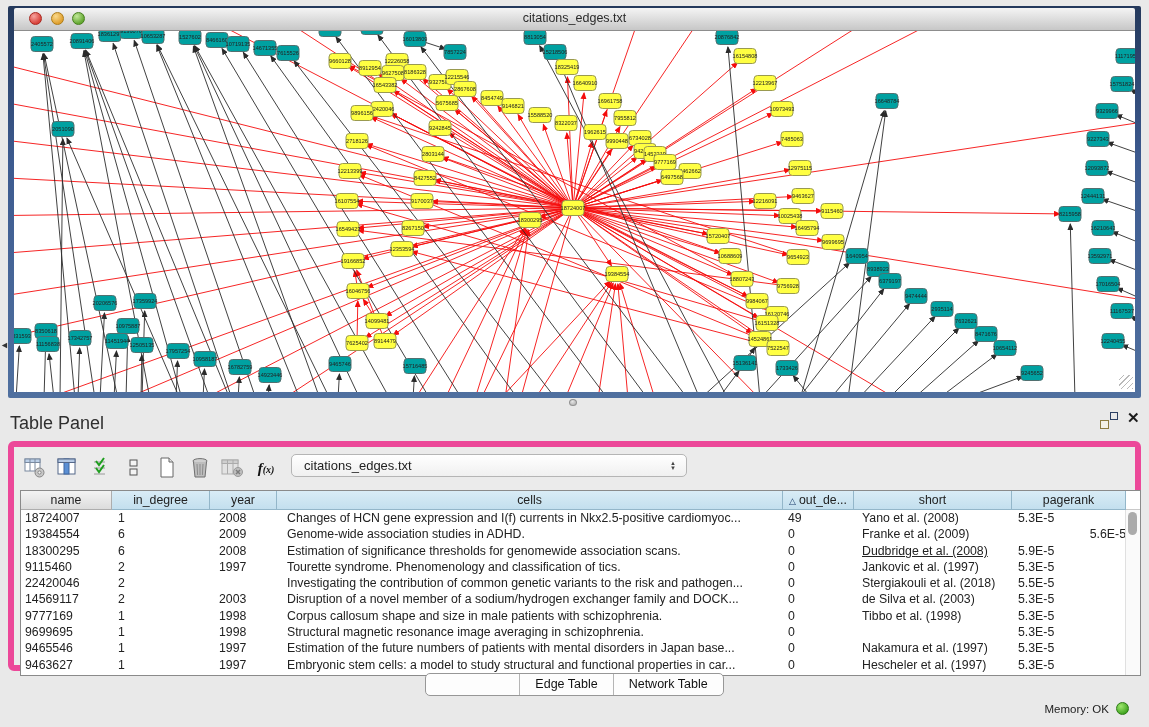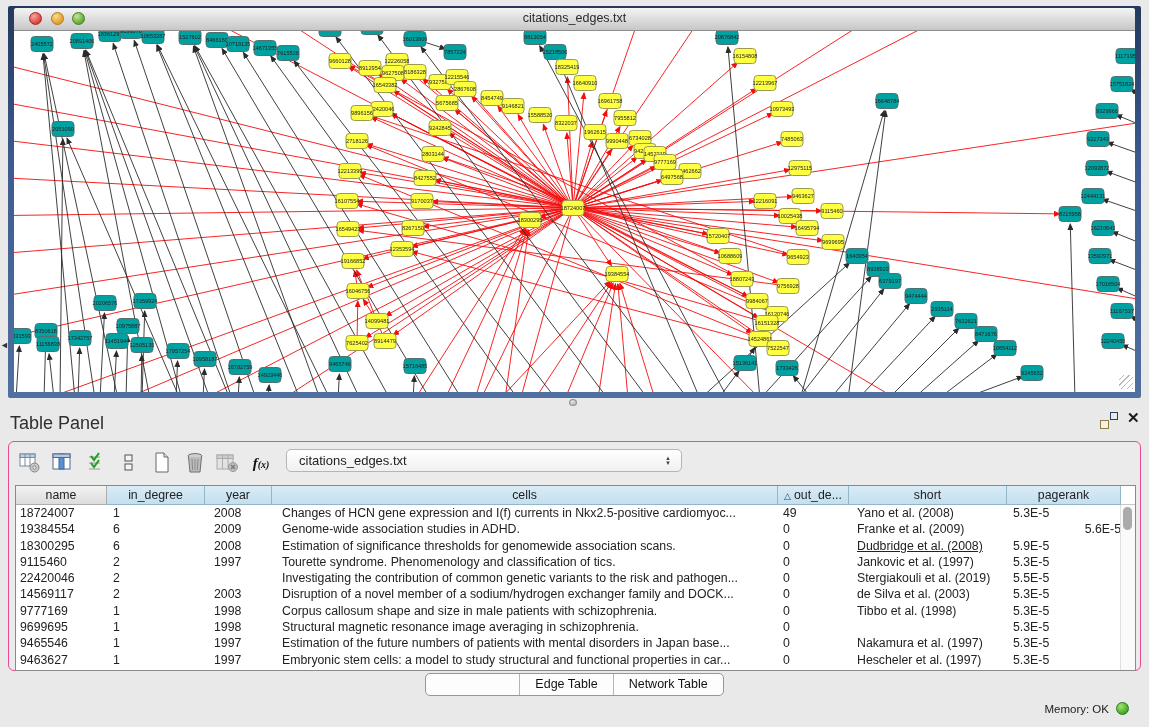--- a/index.html
+++ b/index.html
@@ -24,21 +24,21 @@
     background:radial-gradient(circle at 40% 30%,#e6e6e6,#a9a9a9);border:1px solid #909090;box-sizing:border-box;}
   
   .tp-header{position:absolute;left:0;top:404px;width:1149px;height:33px;}
   .tp-title{position:absolute;left:10px;top:9px;font-size:18px;color:#2f2f2f;}
   .float-btn{position:absolute;left:1100px;top:8px;width:18px;height:17px;cursor:default;}
   .float-back{position:absolute;right:0;top:0;width:8px;height:8px;border:1.5px solid #2c3f63;box-sizing:border-box;}
   .float-front{position:absolute;left:0;bottom:0;width:9px;height:9px;border:1.5px solid #8e7d42;background:#f4f2e8;box-sizing:border-box;}
   .close-btn{position:absolute;left:1127px;top:5px;font-size:15px;font-weight:bold;color:#1a1a1a;}
   
   .tp-body{position:absolute;left:8px;top:441px;width:1133px;height:230px;box-sizing:border-box;
-    background:#ebebeb;border:1px solid #ec4899;border-radius:6px;}
+    background:#ebebeb;border:6px solid #ec4899;border-radius:6px;}
   .toolbar{position:absolute;left:8px;top:5px;height:32px;display:flex;align-items:center;}
   .tb-btn{width:26px;height:26px;margin-right:7px;border:none;background:transparent;padding:1px;
     display:flex;align-items:center;justify-content:center;}
   .fx{font-family:"Liberation Serif",serif;font-style:italic;font-weight:bold;font-size:15px;color:#111;}
   .fx small{font-size:10px;}
   .combo{position:absolute;left:277px;top:7px;width:396px;height:23px;box-sizing:border-box;
     background:linear-gradient(#ffffff,#f0f0f0);border:1px solid #b5b5b5;border-radius:5px;
     font-size:13px;line-height:21px;padding-left:12px;}
   .combo .spin{position:absolute;right:10px;top:1px;font-size:6px;line-height:5px;color:#444;
     display:flex;flex-direction:column;justify-content:center;height:20px;}
@@ -902,21 +902,21 @@
             <div class="td" style="width: 71px; padding-left: 5px;">0</div>
             <div class="td" style="width: 158px; padding-left: 8px;">Jankovic et al. (1997)</div>
             <div class="td" style="width: 114px; padding-left: 6px;">5.3E-5</div>
           </div>
           <div class="trow">
             <div class="td" style="width: 91px; padding-left: 4px;">22420046</div>
             <div class="td" style="width: 98px; padding-left: 6px;">2</div>
             <div class="td" style="width: 67px; padding-left: 9px; margin-top: 28px;">2012</div>
             <div class="td" style="width: 506px; padding-left: 10px;">Investigating the contribution of common genetic variants to the risk and pathogen...</div>
             <div class="td" style="width: 71px; padding-left: 5px;">0</div>
-            <div class="td" style="width: 158px; padding-left: 8px;">Stergiakouli et al. (2019)</div>
+            <div class="td" style="width: 158px; padding-left: 8px;">Stergiakouli et al. (2018)</div>
             <div class="td" style="width: 114px; padding-left: 6px;">5.5E-5</div>
           </div>
           <div class="trow">
             <div class="td" style="width: 91px; padding-left: 4px;">14569117</div>
             <div class="td" style="width: 98px; padding-left: 6px;">2</div>
             <div class="td" style="width: 67px; padding-left: 9px;">2003</div>
             <div class="td" style="width: 506px; padding-left: 10px;">Disruption of a novel member of a sodium/hydrogen exchanger family and DOCK...</div>
             <div class="td" style="width: 71px; padding-left: 5px;">0</div>
             <div class="td" style="width: 158px; padding-left: 8px;">de Silva et al. (2003)</div>
             <div class="td" style="width: 114px; padding-left: 6px;">5.3E-5</div>

